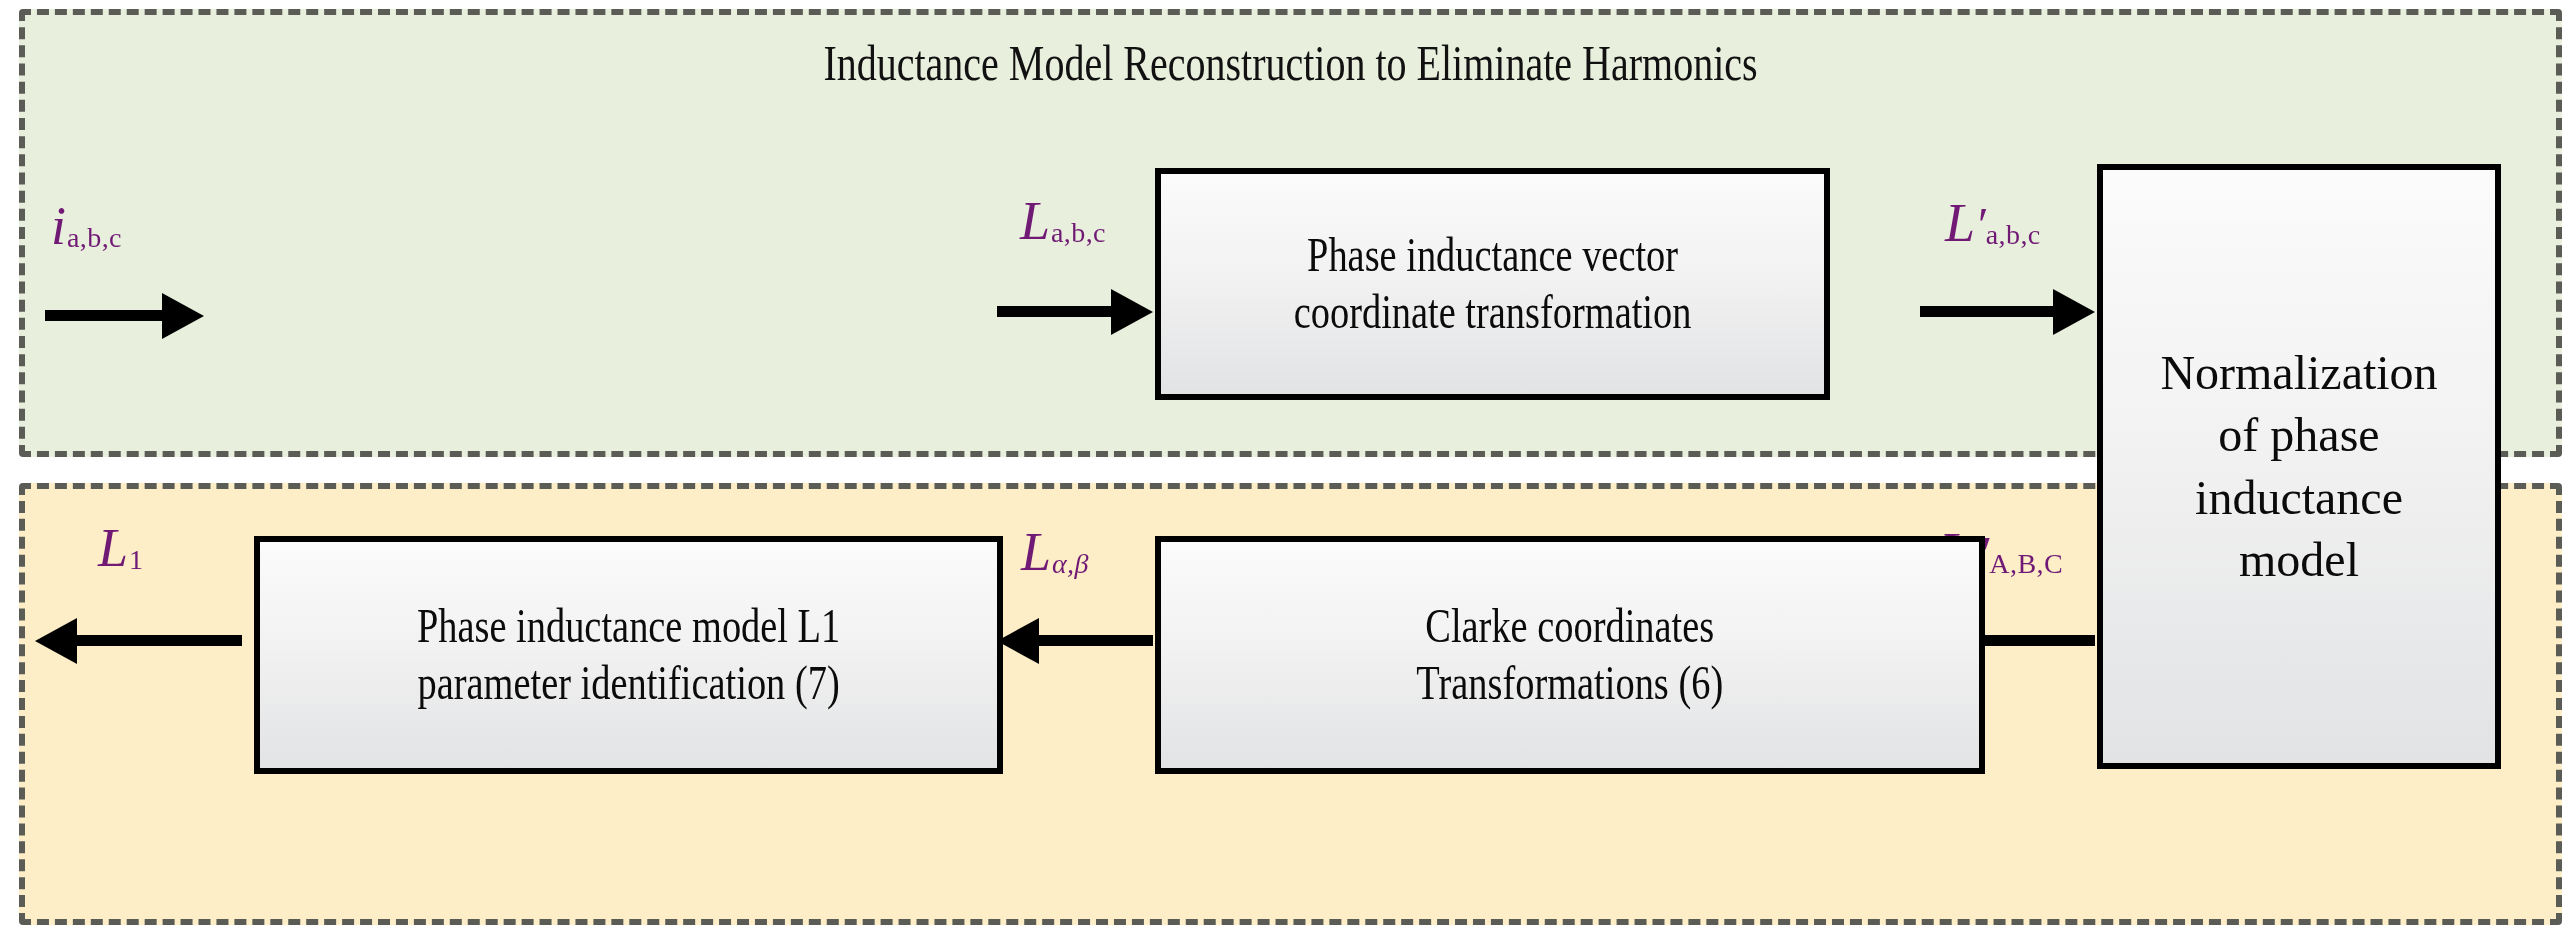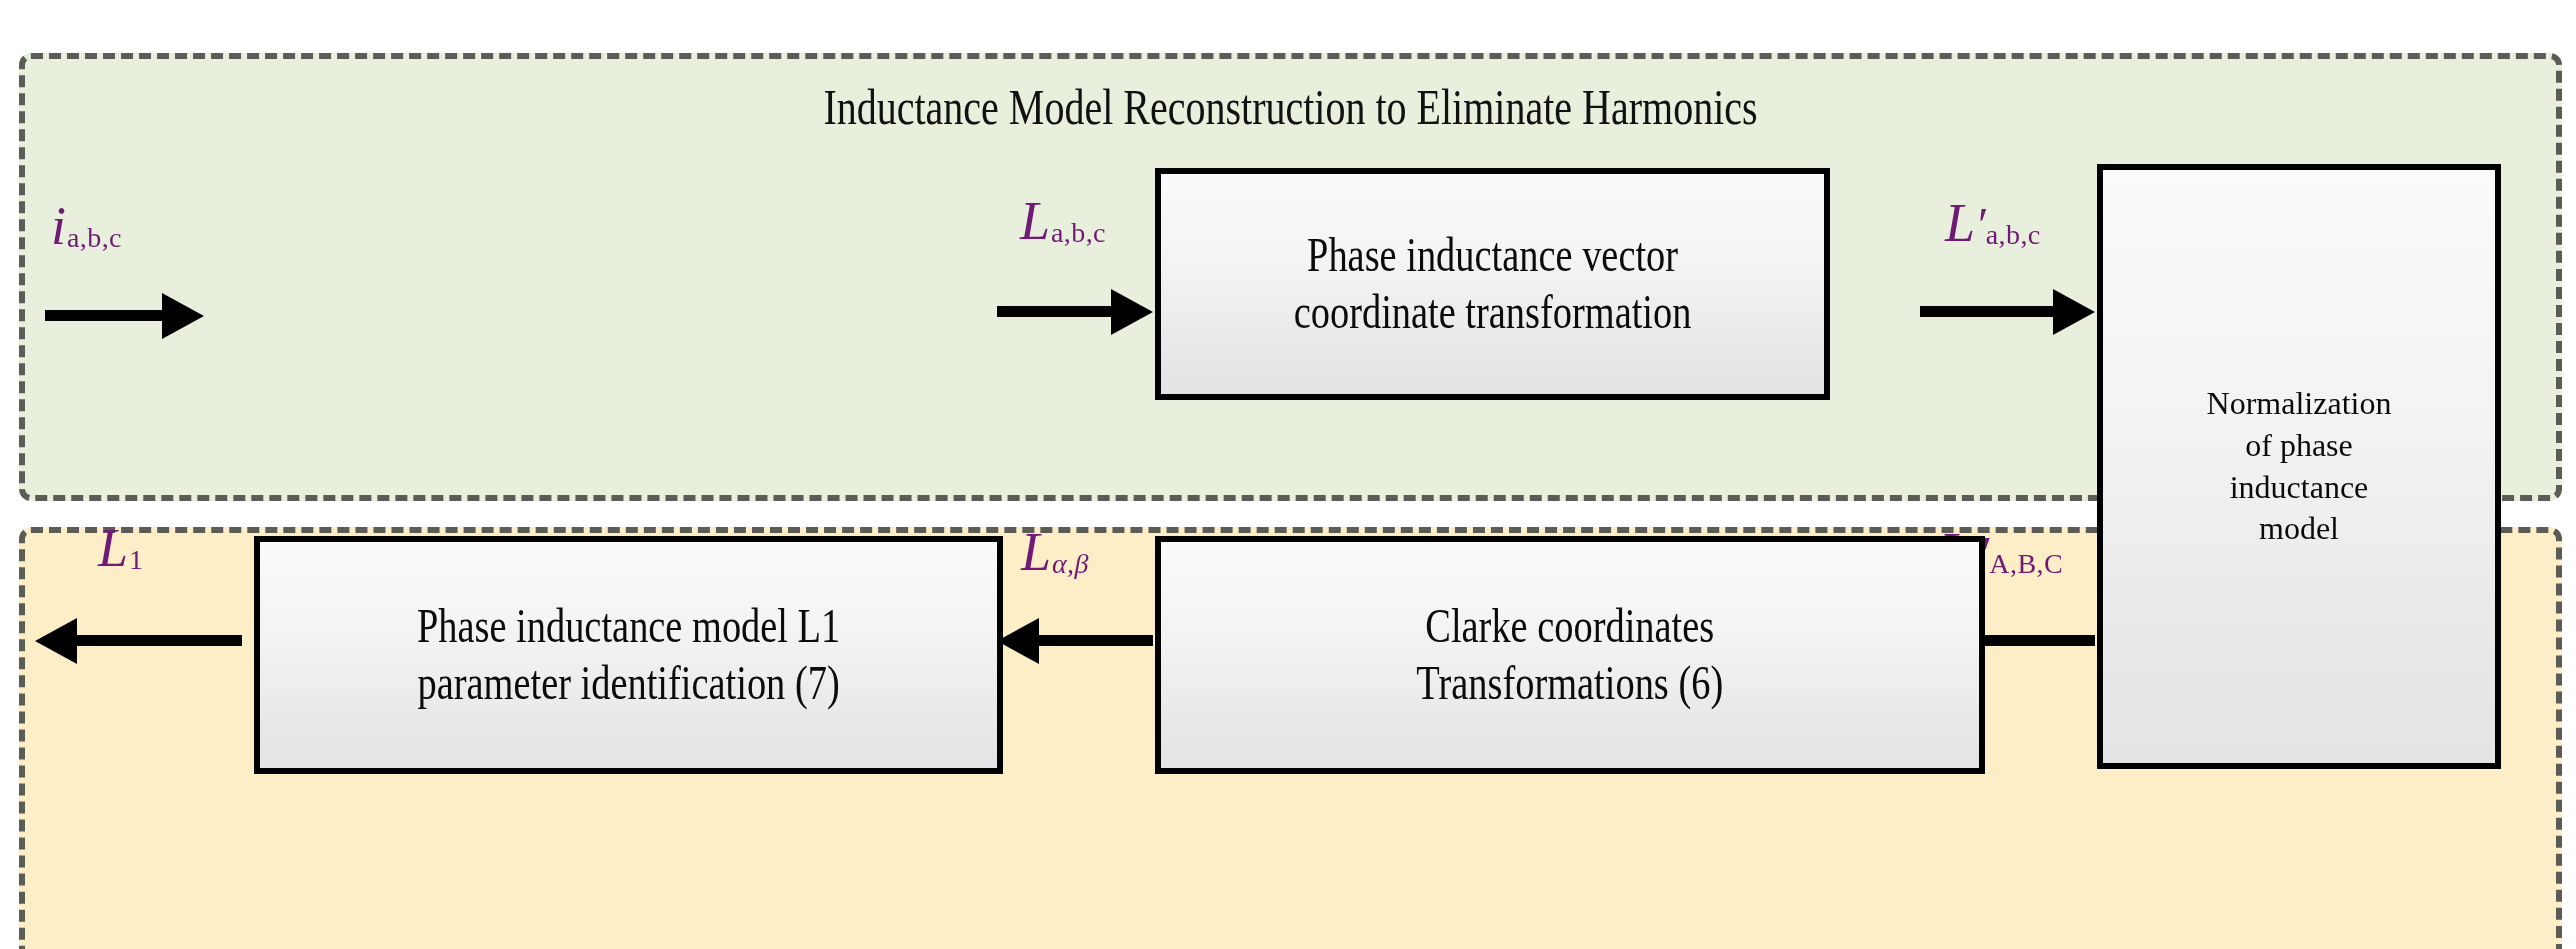--- a/index.html
+++ b/index.html
@@ -1,37 +1,37 @@
 <!DOCTYPE html>
 <html style="font-size:14px"><head>
 <meta charset="utf-8">
 <style>
   html,body{margin:0;padding:0;background:#ffffff;}
   body{width:2576px;height:950px;overflow:hidden;
        font-family:"Liberation Serif","DejaVu Serif",serif;}
   #stage{position:relative;width:2576px;height:950px;background:#fff;}
 
   
-  .panel{position:absolute;border:6.1px dashed #5a5c55;border-radius:12px;box-sizing:border-box;margin-top:44px;}
+  .panel{position:absolute;border:6.1px dashed #5a5c55;border-radius:4px;box-sizing:border-box;}
   #panel-top{left:19px;top:8.7px;width:2543px;height:448px;background:#e9efdd;}
   #panel-bottom{left:19px;top:483px;width:2543px;height:442px;background:#fdeec8;}
 
   .panel-caption{position:absolute;left:0;width:100%;text-align:center;
       font-size:50px;line-height:1;color:#111;letter-spacing:0px;
       transform:scaleX(0.80);transform-origin:center;}
   #caption-top{top:23px;}
 
   
   .box{position:absolute;box-sizing:border-box;border:6.1px solid #000;
        background:linear-gradient(to bottom,#fbfbfb 0%,#f2f2f2 45%,#e2e3e5 100%);
        display:flex;align-items:center;justify-content:center;text-align:center;
        color:#0b0b0b;}
   .box .txt{display:block;font-size:48px;line-height:1.18;
        transform:scaleX(0.80);transform-origin:center;white-space:pre-line;}
-  .box.wide .txt{transform:none;font-size:32px;line-height:1.30;}
+  .box.wide .txt{transform:none;font-size:48px;line-height:1.30;}
 
   #box-idle      {left:243px; top:168px; width:749px; height:232px;}
   #box-vector    {left:1155px;top:168px; width:675px; height:232px;}
   #box-norm      {left:2097px;top:164px; width:404px; height:605px;}
   #box-param     {left:254px; top:536px; width:749px; height:238px;}
   #box-clarke    {left:1155px;top:536px; width:830px; height:238px;}
 
   
   .arrow{position:absolute;height:0;}
   .arrow .shaft{position:absolute;left:0;top:0;height:10.5px;background:#000;}

